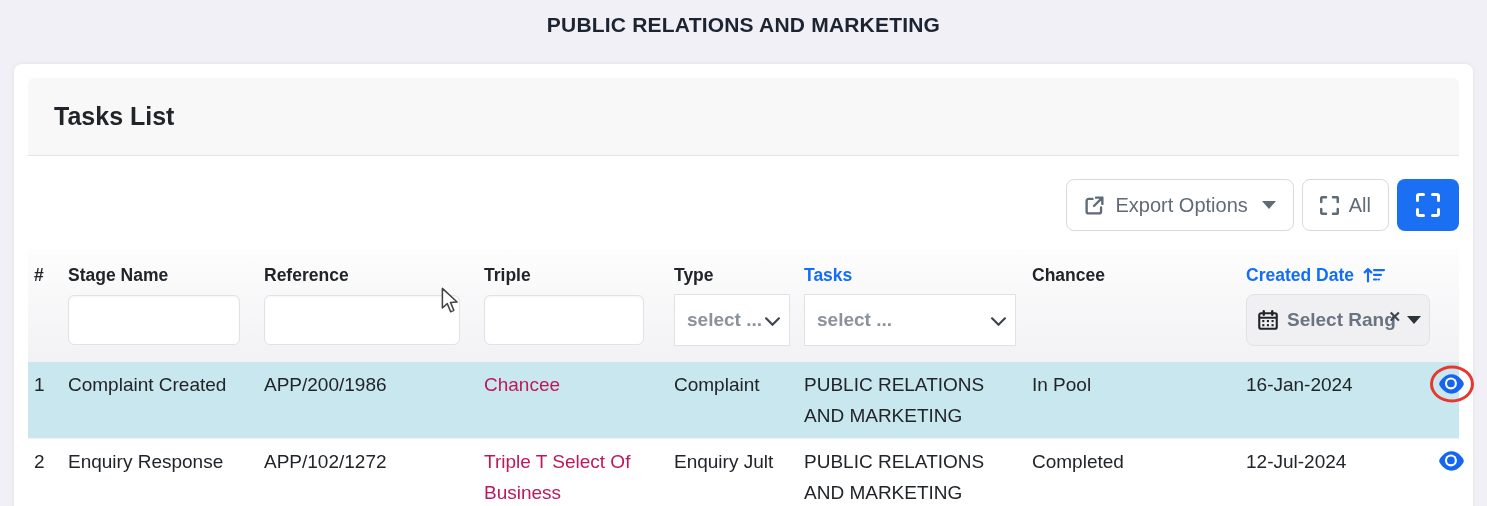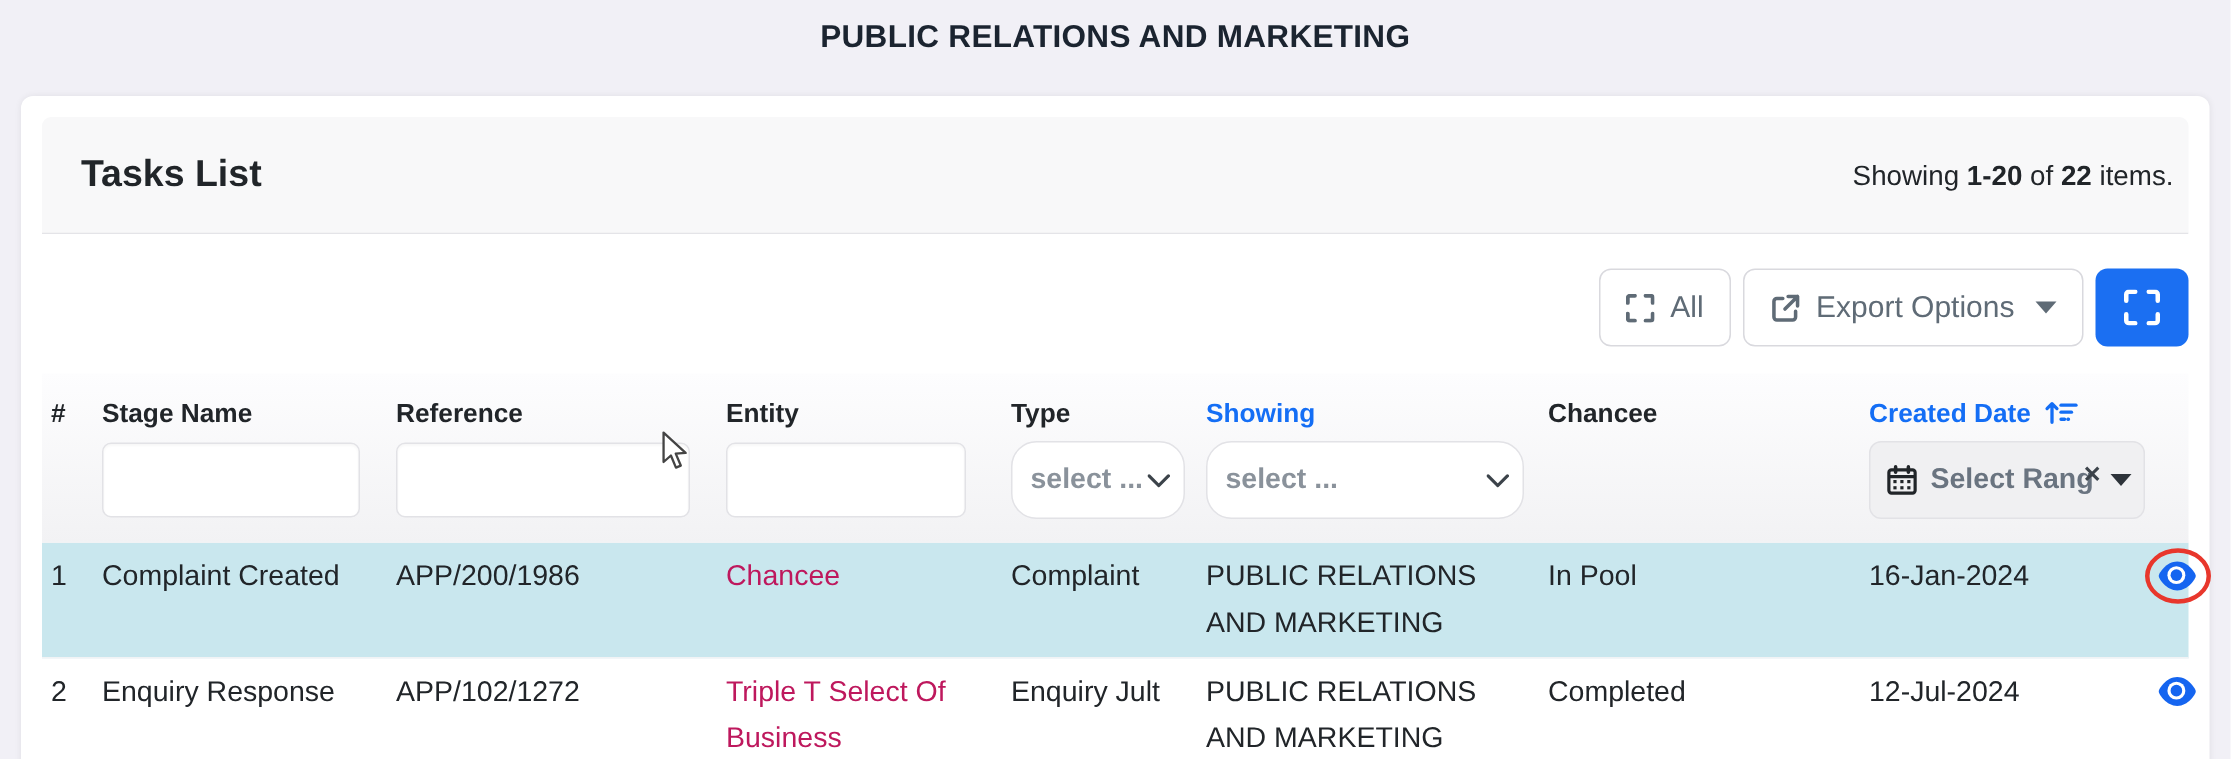--- a/index.html
+++ b/index.html
@@ -51,21 +51,21 @@
   th { text-align:left; font-size:17.5px; font-weight:700; color:#212529; padding:16px 6px 4px 6px; vertical-align:middle; }
   th.blue, th .blue { color:#146ef5; }
   .hdr-flex { display:inline-flex; align-items:flex-start; gap:8px; }
   .filter-row th { padding:4px 6px 15px 6px; }
   .filter-input {
     width:calc(100% - 12px); height:50px; border:1px solid #e2e2e6; border-radius:6px;
     background:#fff; box-shadow:inset 0 1px 2px rgba(0,0,0,.04);
     font-size:18px; padding:0 10px; font-family:inherit; color:#212529;
   }
   .select-box {
-    height:52px; border:1px solid #e2e2e6; border-radius:17px; background:#fff;
+    height:52px; border:1px solid #e2e2e6; border-radius:0; background:#fff;
     display:flex; align-items:center; position:relative;
     padding:0 26px 0 12px; color:#8a929b; font-size:19px; cursor:pointer;
   }
   .select-box .sel-label { white-space:nowrap; overflow:hidden; }
   .select-box .chev { position:absolute; right:9px; top:50%; transform:translateY(-50%); }
   .select-type { width:116px; }
   .select-office { width:212px; }
   .daterange {
     width:184px; height:52px; background:#f0f0f2; border:1px solid #e2e2e6; border-radius:8px;
     display:flex; align-items:center; gap:9px; padding:0 34px 0 11px;
@@ -91,47 +91,40 @@
 </style>
 </head>
 <body>
 
 <div class="page-title">PUBLIC RELATIONS AND MARKETING</div>
 
 <div class="card">
 
   <div class="panel-header">
     <div class="panel-title">Tasks List</div>
-    <div class="summary">
-      <span>Showing</span>
-      <b>1-20</b>
-      <span>of</span>
-      <b>22</b>
-      <span>items.</span>
-    </div>
   </div>
 
   <div class="toolbar">
-    <button class="btn">
-      <span style="display:flex;color:#5f6b76;">
-        <svg width="19" height="19" viewBox="0 0 16 16">
-            <path d="M1 5V2.2C1 1.5 1.5 1 2.2 1H5 M11 1h2.8C14.5 1 15 1.5 15 2.2V5 M15 11v2.8c0 .7-.5 1.2-1.2 1.2H11 M5 15H2.2C1.5 15 1 14.5 1 13.8V11" stroke="currentColor" stroke-width="2.2" fill="none" stroke-linecap="round"></path>
-          </svg>
-      </span>
-      <span>All</span>
-    </button>
     <button class="btn">
       <span style="display:flex;color:#5f6b76;">
         <svg width="21" height="21" viewBox="0 0 16 16">
             <path d="M6.5 3H3.5C2.7 3 2 3.7 2 4.5v8C2 13.3 2.7 14 3.5 14h8c.8 0 1.5-.7 1.5-1.5V9.5" stroke="currentColor" stroke-width="1.8" fill="none" stroke-linecap="round"></path>
             <path d="M9.2 2H14v4.8M14 2L7.6 8.4" stroke="currentColor" stroke-width="1.8" fill="none" stroke-linecap="round" stroke-linejoin="round"></path>
           </svg>
       </span>
       <span>Export Options</span>
       <span class="caret-down"></span>
+    </button>
+    <button class="btn">
+      <span style="display:flex;color:#5f6b76;">
+        <svg width="19" height="19" viewBox="0 0 16 16">
+            <path d="M1 5V2.2C1 1.5 1.5 1 2.2 1H5 M11 1h2.8C14.5 1 15 1.5 15 2.2V5 M15 11v2.8c0 .7-.5 1.2-1.2 1.2H11 M5 15H2.2C1.5 15 1 14.5 1 13.8V11" stroke="currentColor" stroke-width="2.2" fill="none" stroke-linecap="round"></path>
+          </svg>
+      </span>
+      <span>All</span>
     </button>
     <button class="btn-primary">
       <span style="display:flex;color:#fff;">
         <svg width="24" height="24" viewBox="0 0 16 16">
             <path d="M1 5V2.2C1 1.5 1.5 1 2.2 1H5 M11 1h2.8C14.5 1 15 1.5 15 2.2V5 M15 11v2.8c0 .7-.5 1.2-1.2 1.2H11 M5 15H2.2C1.5 15 1 14.5 1 13.8V11" stroke="currentColor" stroke-width="2" fill="none" stroke-linecap="round"></path>
           </svg>
       </span>
     </button>
   </div>
 
@@ -145,23 +138,23 @@
         <col style="width:228px">
         <col style="width:214px">
         <col style="width:192px">
         <col style="width:27px">
     </colgroup>
     <thead>
       <tr>
         <th>#</th>
         <th>Stage Name</th>
         <th>Reference</th>
-        <th>Entity</th>
+        <th>Triple</th>
         <th>Type</th>
-        <th class="blue">Showing</th>
+        <th class="blue">Tasks</th>
         <th>Chancee</th>
         <th>
           <span class="hdr-flex">
             <span class="blue">Created Date</span>
             <span style="display:flex;">
               <svg width="24" height="19" viewBox="0 0 24 18">
                   <path d="M6 16V3.6 M6 3.6L2.7 6.9 M6 3.6l3.3 3.3" stroke="#146ef5" stroke-width="2.2" fill="none" stroke-linecap="round"></path>
                   <path d="M12 4.6h10" stroke="#146ef5" stroke-width="2.2" stroke-linecap="round"></path>
                   <path d="M12 9.3h7" stroke="#146ef5" stroke-width="2.2" stroke-linecap="round"></path>
                   <path d="M12 14h5" stroke="#146ef5" stroke-width="2.2" stroke-linecap="round" stroke-dasharray="2.4 2.2"></path>

